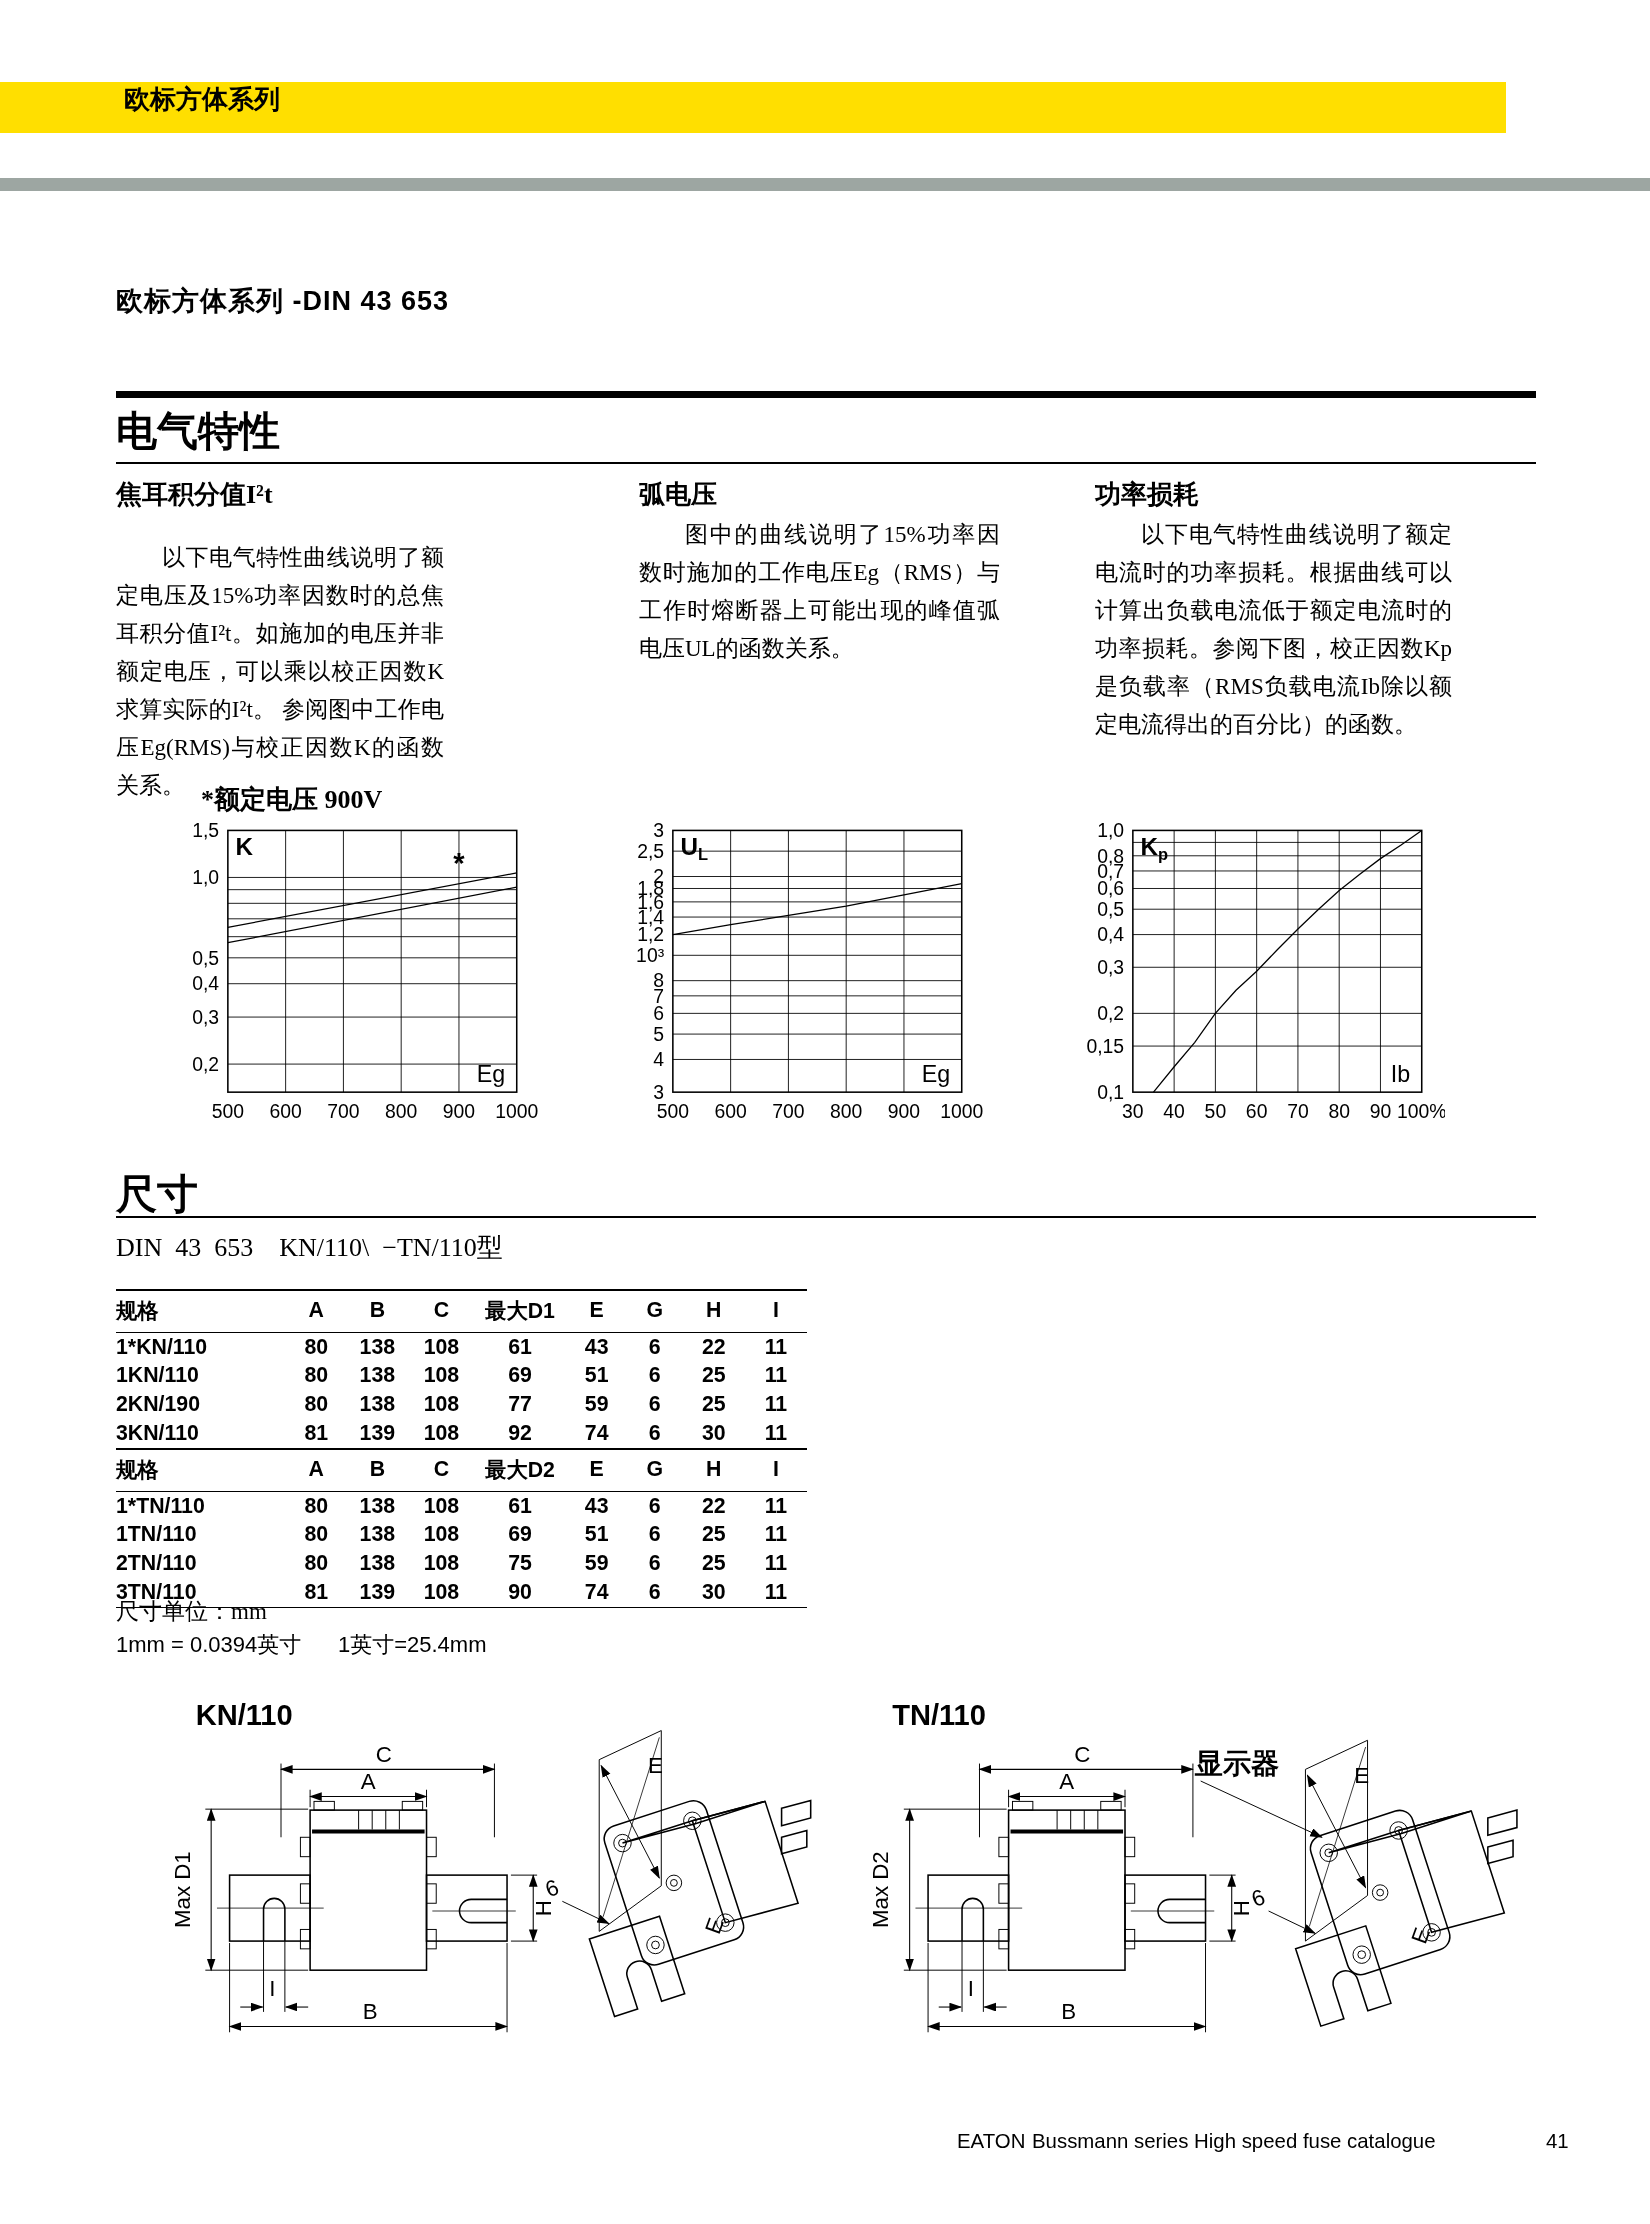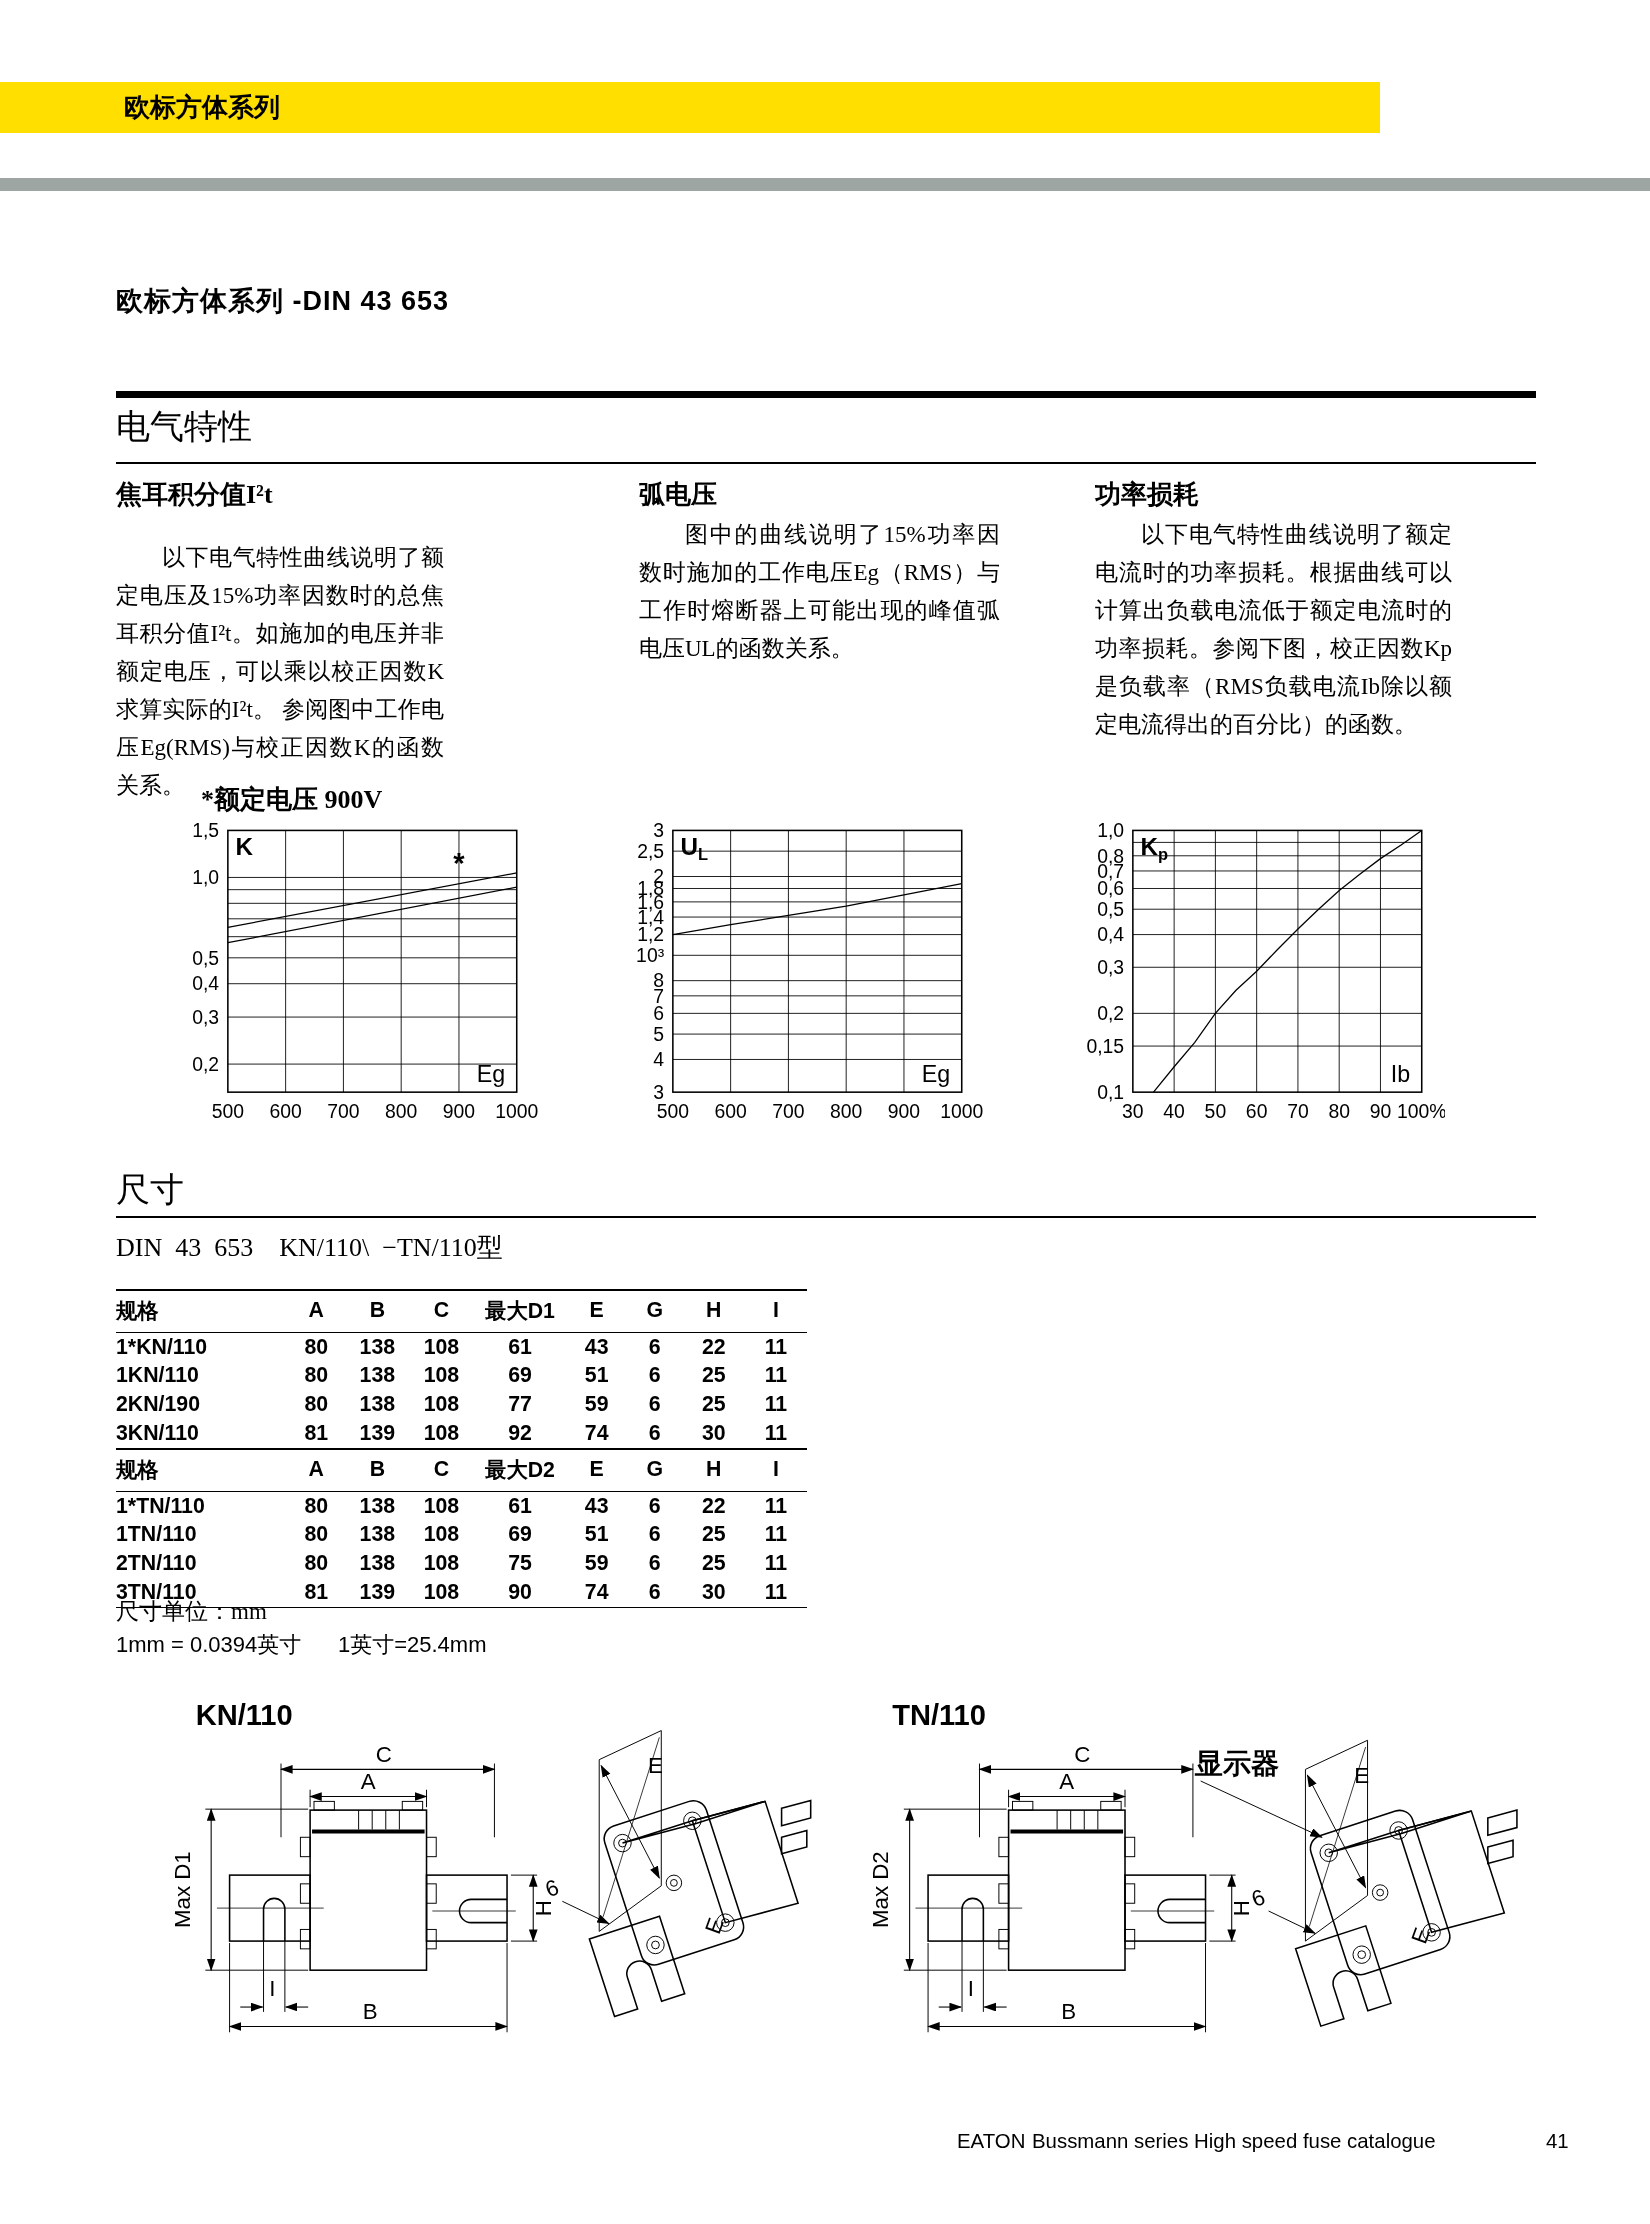--- a/index.html
+++ b/index.html
@@ -1,26 +1,26 @@
 <!DOCTYPE html>
 <html><head>
 <meta charset="utf-8">
 <style>
   html,body{margin:0;padding:0;background:#ffffff;}
   .page{position:relative;width:1651px;height:2224px;background:#fff;overflow:hidden;
         font-family:"Liberation Sans",sans-serif;color:#000;}
-  .yellow-bar{position:absolute;left:0;top:82px;width:1380px;height:51px;background:#FFDF00;
-              display:flex;align-items:center;}
+  .yellow-bar{position:absolute;left:0;top:82px;width:1506px;height:51px;background:#FFDF00;
+              display:flex;}
   .yellow-bar span{margin-left:124px;font-size:26px;font-weight:bold;
                    font-family:"Liberation Sans",sans-serif;}
   .gray-bar{position:absolute;left:0;top:178px;width:1651px;height:12.6px;background:#9DA6A2;}
   .subtitle{position:absolute;left:116px;top:283px;font-size:27px;font-weight:bold;letter-spacing:1px;}
   .main-title{position:absolute;left:116px;top:320px;font-size:47px;font-weight:bold;letter-spacing:1px;}
   .rule{position:absolute;background:#000;}
-  .sec-head{position:absolute;left:116px;font-size:34px;font-weight:normal;
+  .sec-head{position:absolute;left:116px;font-size:41px;font-weight:bold;
             font-family:"Liberation Serif","DejaVu Serif",serif;}
   .col-head{position:absolute;font-size:26px;font-weight:bold;
             font-family:"Liberation Serif","DejaVu Serif",serif;}
   .col-body{position:absolute;font-size:23px;line-height:38px;text-align:justify;text-indent:2em;
             font-family:"Liberation Serif","DejaVu Serif",serif;}
   .chart-note{position:absolute;left:201px;top:782px;font-size:26px;font-weight:bold;
               font-family:"Liberation Serif","DejaVu Serif",serif;}
   .chart-slot{position:absolute;width:380px;height:335px;}
   .din-line{position:absolute;left:116px;top:1230px;font-size:26px;white-space:pre;
             font-family:"Liberation Serif","DejaVu Serif",serif;}

